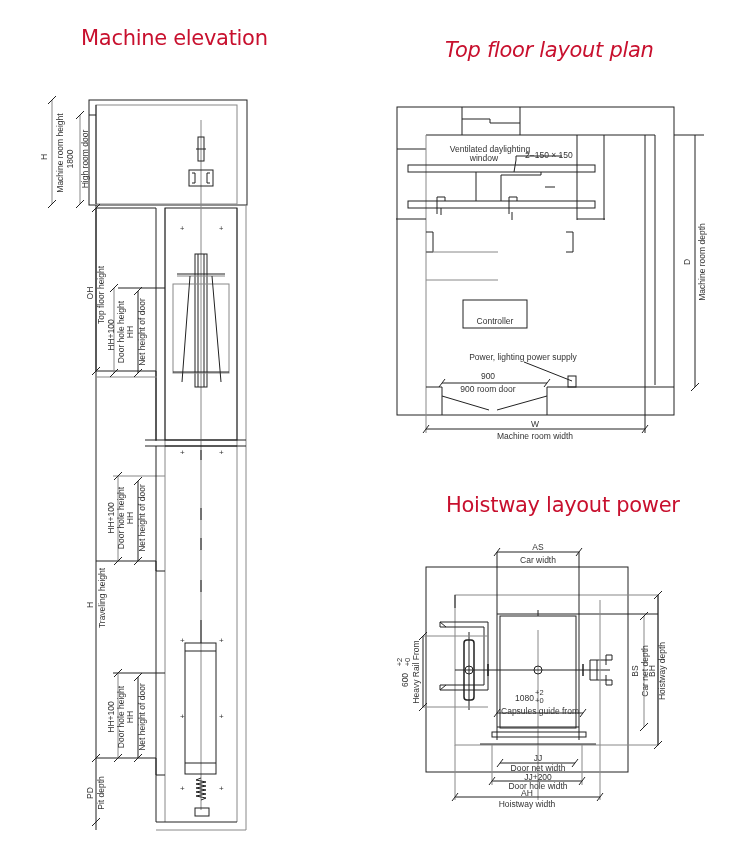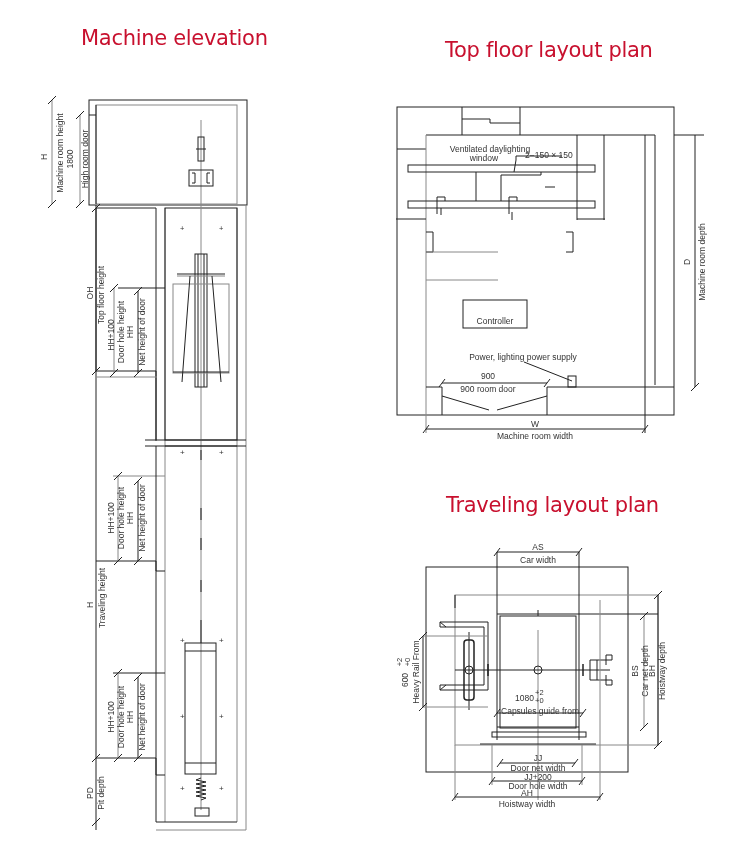--- a/index.html
+++ b/index.html
@@ -9,22 +9,22 @@
            font-family: "DejaVu Sans", sans-serif; white-space: nowrap; letter-spacing: -0.3px; }
   svg { position: absolute; left: 0; top: 0; }
   svg text { font-family: "Liberation Sans", sans-serif; fill: #333; }
   .lbl { font-size: 8.5px; }
   .lblS { font-size: 7.5px; }
 </style>
 </head>
 <body>
 
 <div class="title" style="left:81px; top:26px;">Machine elevation</div>
-<div class="title" style="left:445px; top:38px;">Top floor layout plan</div>
-<div class="title" style="left:446px; top:493px;">Traveling layout plan</div>
+<div class="title" style="left:445px; top:38px;font-style:italic;">Top floor layout plan</div>
+<div class="title" style="left:446px; top:493px;">Hoistway layout power</div>
 
 <svg width="751" height="860" viewBox="0 0 751 860">
 
   <g fill="none" stroke-width="1">
 
     <rect x="89" y="100" width="158" height="105" stroke="#222"></rect>
     <rect x="96" y="105" width="141" height="99" stroke="#888"></rect>
     <line x1="96" y1="105" x2="96" y2="204" stroke="#222"></line>
     <line x1="89" y1="115" x2="96" y2="115" stroke="#222"></line>
 

